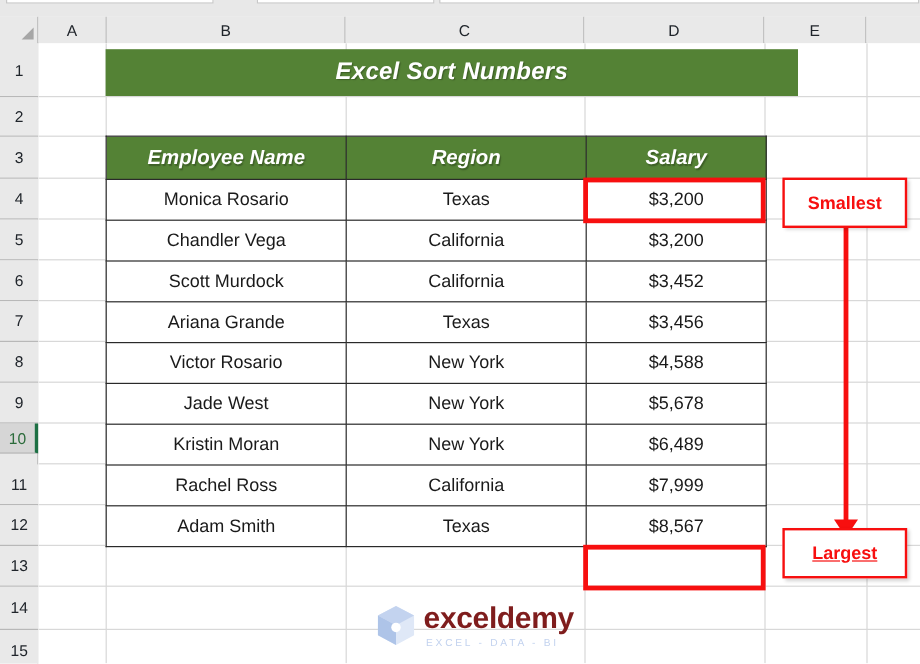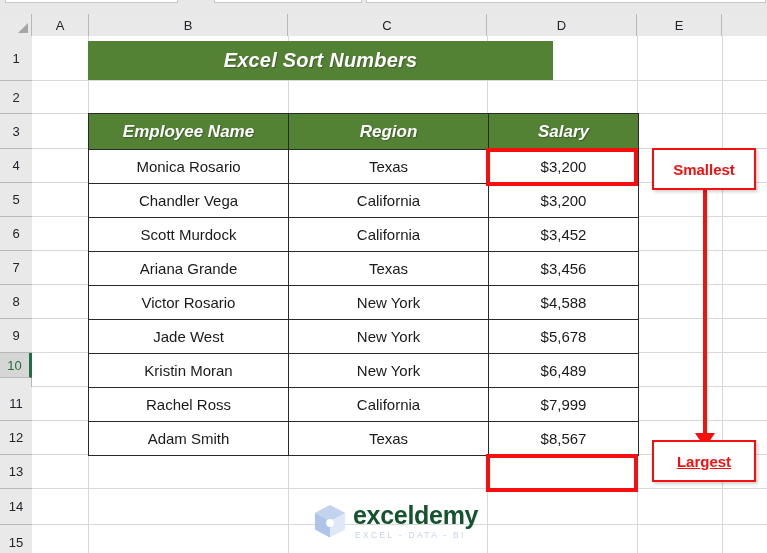--- a/index.html
+++ b/index.html
@@ -158,21 +158,21 @@
 
   
   .watermark {
     position: absolute;
     display: flex; align-items: center; gap: 7px;
     opacity: 1;
   }
   .wm-logo { width: 32px; height: 34px; flex: none; }
   .wm-text { display: flex; flex-direction: column; line-height: 1; }
   .wm-name {
-    font-size: 25px; font-weight: bold; color: #14532d;
+    font-size: 25px; font-weight: bold; color: #7f1d1d;
     letter-spacing: -0.3px;
   }
   .wm-sub {
     font-size: 8.5px; color: #c3d3ef; letter-spacing: 2.3px;
     margin-top: 3px; padding-left: 2px;
   }
 </style>
 </head>
 <body>
 
@@ -230,21 +230,21 @@
     <div class="gl-h" style="top:214px;"></div>
     <div class="gl-h" style="top:248px;"></div>
     <div class="gl-h" style="top:282px;"></div>
     <div class="gl-h" style="top:316px;"></div>
     <div class="gl-h" style="top:350px;"></div>
     <div class="gl-h" style="top:384px;"></div>
     <div class="gl-h" style="top:418px;"></div>
     <div class="gl-h" style="top:452px;"></div>
     <div class="gl-h" style="top:488px;"></div>
 
-    <div class="title-banner" style="left:56px; top:5px; width:465px; height:39px;">Excel Sort Numbers</div>
+    <div class="title-banner" style="left:56px; top:5px; width:577px; height:39px;">Excel Sort Numbers</div>
 
     <table class="tbl" style="left:56px; top:77px; width:550px;">
       <colgroup>
         <col style="width:200px;">
         <col style="width:200px;">
         <col style="width:150px;">
       </colgroup>
       <thead>
         <tr>
           <th>Employee Name</th>

